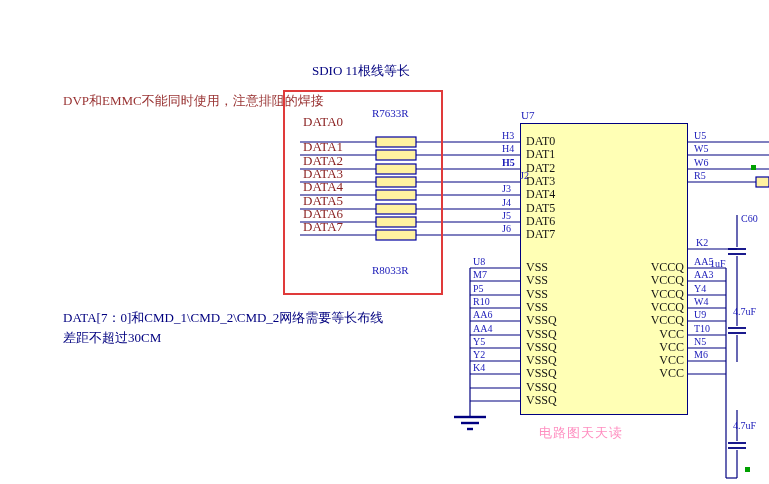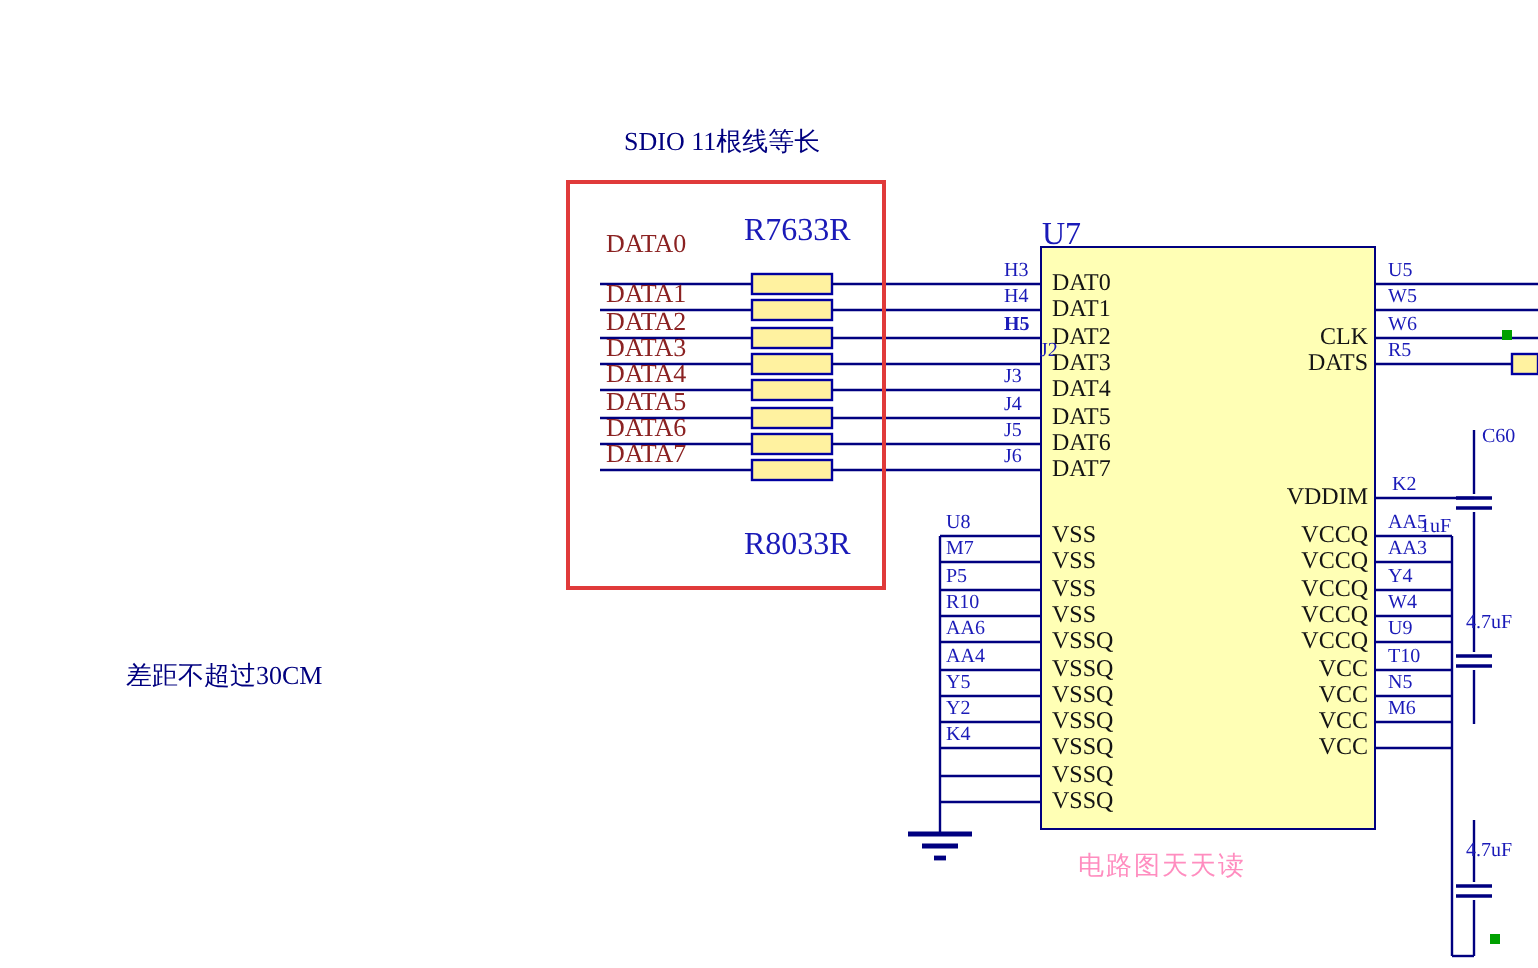--- a/index.html
+++ b/index.html
@@ -11,21 +11,21 @@
   svg{position:absolute;left:0;top:0;z-index:2;}
   .t{position:absolute;white-space:nowrap;z-index:3;line-height:1.15;}
   .w{stroke:#000080;stroke-width:1.2;}
   .gw{stroke:#000080;stroke-width:2.4;}
   .cp{stroke:#000080;stroke-width:1.8;}
   .res{fill:#FFF2A0;stroke:#0000A0;stroke-width:1.2;}
   .des{font-size:10px;color:#1a1ab8;}
   .pin{font-size:12px;color:#141414;}
   .pr{width:124px;text-align:right;}
   .net{font-size:13px;color:#8b2222;}
-  .ref{font-size:16px;color:#1a1ab8;}
+  .ref{font-size:11px;color:#1a1ab8;}
   .val{font-size:10px;color:#1a1ab8;}
   .note-blue{font-size:13px;color:#00007f;}
   .note-red{font-size:13px;color:#993333;}
   #chip-body{
     position:absolute;left:520px;top:123px;width:168px;height:292px;
     background:#FFFFB5;border:1.5px solid #000080;z-index:1;
   }
   #red-box{
     position:absolute;left:283px;top:90px;width:160px;height:205px;
     border:2px solid #E03A3A;z-index:4;background:transparent;
@@ -113,20 +113,22 @@
       <line x1="688" y1="321" x2="726" y2="321" class="w"></line>
       <line x1="688" y1="335" x2="726" y2="335" class="w"></line>
       <line x1="688" y1="348" x2="726" y2="348" class="w"></line>
       <line x1="688" y1="361" x2="726" y2="361" class="w"></line>
       <line x1="688" y1="374" x2="726" y2="374" class="w"></line>
     </svg>
 
   <div id="red-box"></div>
 
   <div class="t note-blue" style="left:312px;top:64px;">SDIO 11根线等长</div>
+  <div class="t note-red" style="left:63px;top:94px;">DVP和EMMC不能同时使用，注意排阻的焊接</div>
+  <div class="t note-blue" style="left:63px;top:311px;">DATA[7：0]和CMD_1\CMD_2\CMD_2网络需要等长布线</div>
   <div class="t note-blue" style="left:63px;top:331px;">差距不超过30CM</div>
 
   <div class="t ref" style="left:372px;top:107px;">R7633R</div>
   <div class="t ref" style="left:372px;top:264px;">R8033R</div>
   <div class="t ref" style="left:521px;top:109px;">U7</div>
 
   <div class="t val" style="left:741px;top:213px;">C60</div>
   <div class="t val" style="left:710px;top:258px;">1uF</div>
   <div class="t val" style="left:733px;top:306px;">4.7uF</div>
   <div class="t val" style="left:733px;top:420px;">4.7uF</div>
@@ -156,25 +158,22 @@
     <div class="t pin" style="left: 526px; top: 202px;">DAT5</div>
     <div class="t net" style="left: 303px; top: 207px;">DATA6</div>
     <div class="t des" style="left: 502px; top: 210px;">J5</div>
     <div class="t pin" style="left: 526px; top: 215px;">DAT6</div>
     <div class="t net" style="left: 303px; top: 220px;">DATA7</div>
     <div class="t des" style="left: 502px; top: 223px;">J6</div>
     <div class="t pin" style="left: 526px; top: 228px;">DAT7</div>
     <div class="t des" style="left: 694px; top: 130px;">U5</div>
     <div class="t des" style="left: 694px; top: 143px;">W5</div>
     <div class="t des" style="left: 694px; top: 157px;">W6</div>
-    <div class="t pin pr" style="left: 560px; top: 162px; width: 124px; text-align: right;">CLK</div>
     <div class="t des" style="left: 694px; top: 170px;">R5</div>
-    <div class="t pin pr" style="left: 560px; top: 175px; width: 124px; text-align: right;">DATS</div>
     <div class="t des" style="left: 696px; top: 237px;">K2</div>
-    <div class="t pin pr" style="left: 560px; top: 242px; width: 124px; text-align: right;">VDDIM</div>
     <div class="t des" style="left: 473px; top: 256px;">U8</div>
     <div class="t pin" style="left: 526px; top: 261px;">VSS</div>
     <div class="t des" style="left: 473px; top: 269px;">M7</div>
     <div class="t pin" style="left: 526px; top: 274px;">VSS</div>
     <div class="t des" style="left: 473px; top: 283px;">P5</div>
     <div class="t pin" style="left: 526px; top: 288px;">VSS</div>
     <div class="t des" style="left: 473px; top: 296px;">R10</div>
     <div class="t pin" style="left: 526px; top: 301px;">VSS</div>
     <div class="t des" style="left: 473px; top: 309px;">AA6</div>
     <div class="t pin" style="left: 526px; top: 314px;">VSSQ</div>

